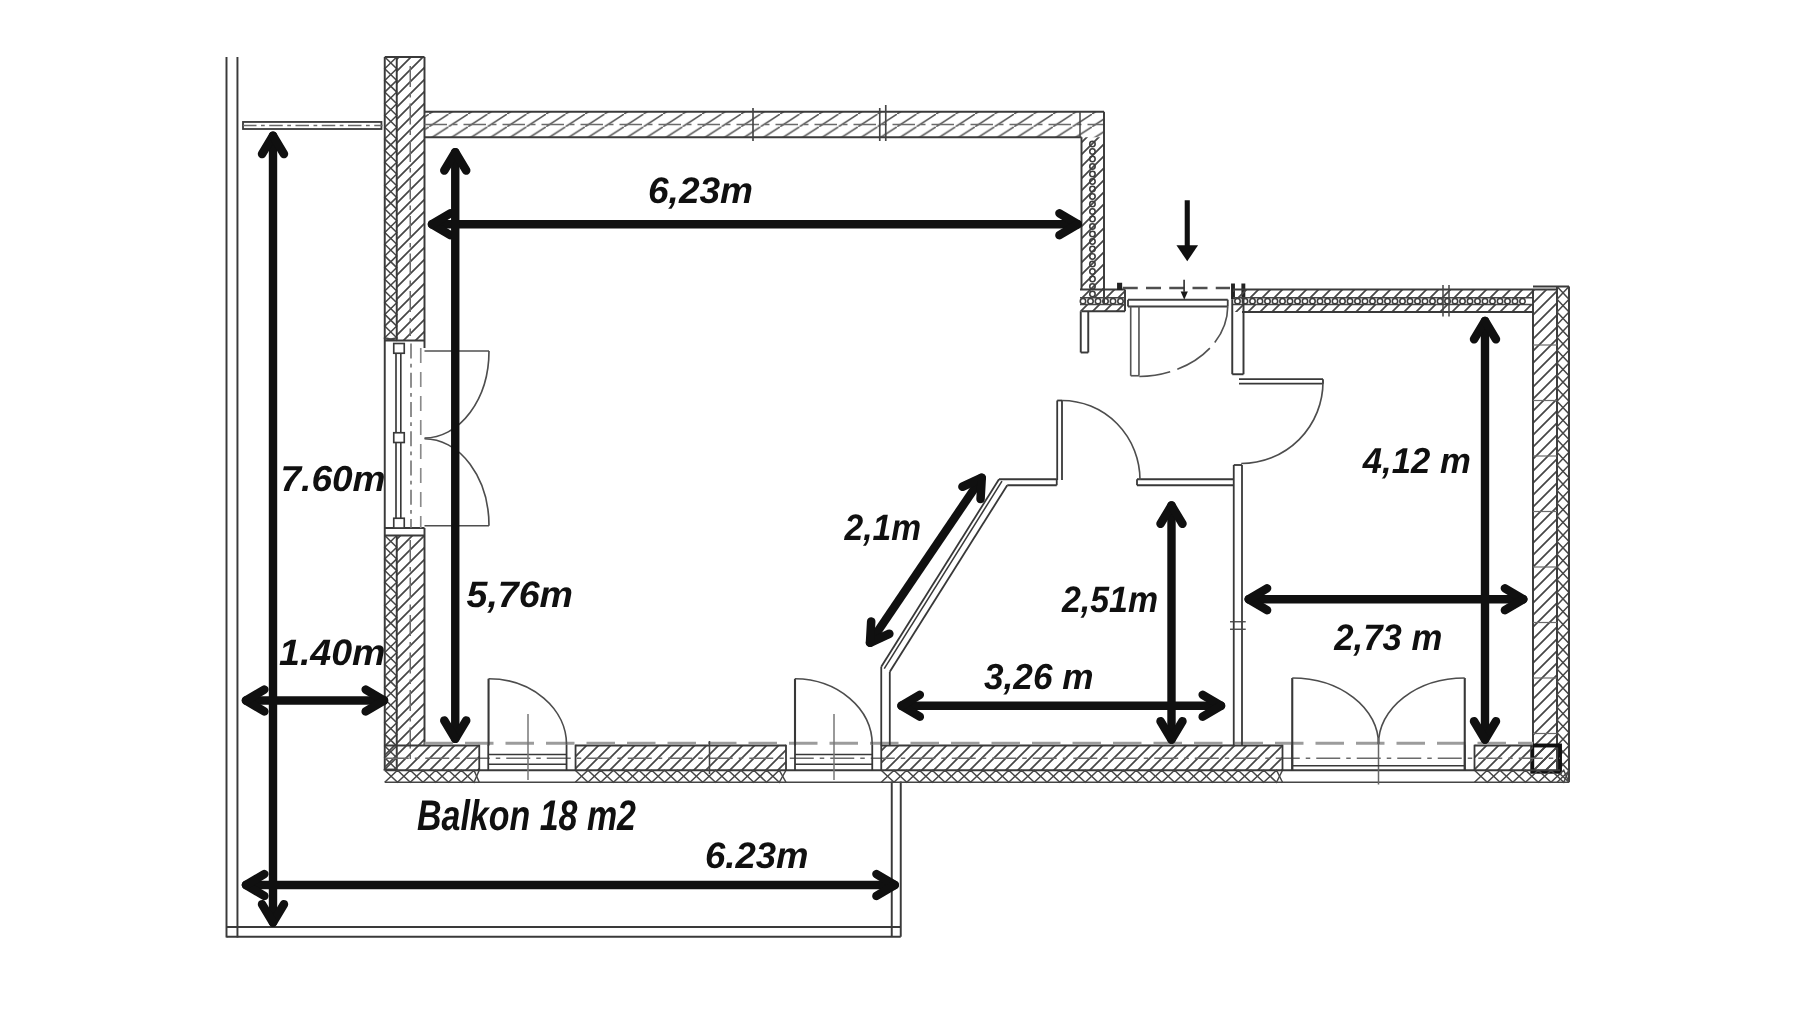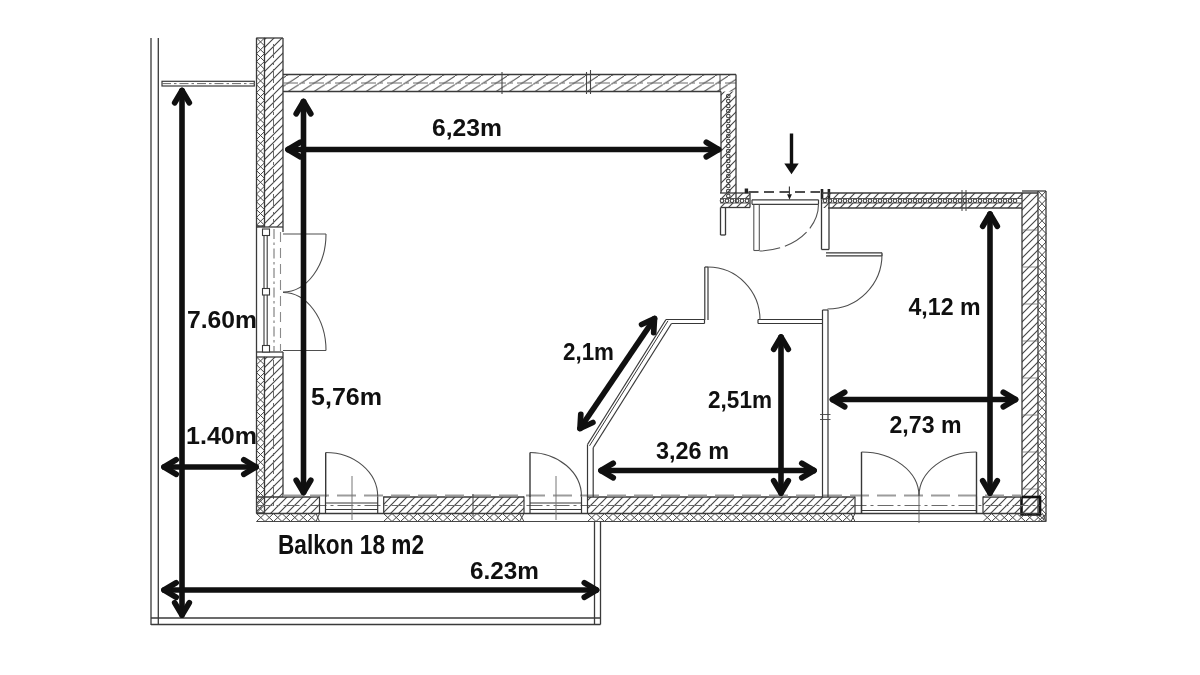--- a/index.html
+++ b/index.html
@@ -1,15 +1,15 @@
 <!DOCTYPE html>
 <html><head><meta charset="utf-8">
 <style>
 html,body{margin:0;padding:0;background:#ffffff;}
-#plan{width:1200px;height:675px;position:relative;overflow:hidden;}
+#plan{width:1200px;height:675px;position:relative;overflow:hidden;font-style:italic;}
 </style></head>
 <body>
 
 <div id="plan">
 <svg width="1200" height="675" viewBox="0 0 1200 675">
 <defs>
 <pattern id="hp" width="8" height="8" patternUnits="userSpaceOnUse">
   <path d="M -2,10 L 10,-2 M -6,6 L 6,-6 M 2,14 L 14,2" stroke="#464646" stroke-width="1.15" fill="none"></path>
 </pattern>
 <pattern id="ht" width="13" height="8.45" patternUnits="userSpaceOnUse">

